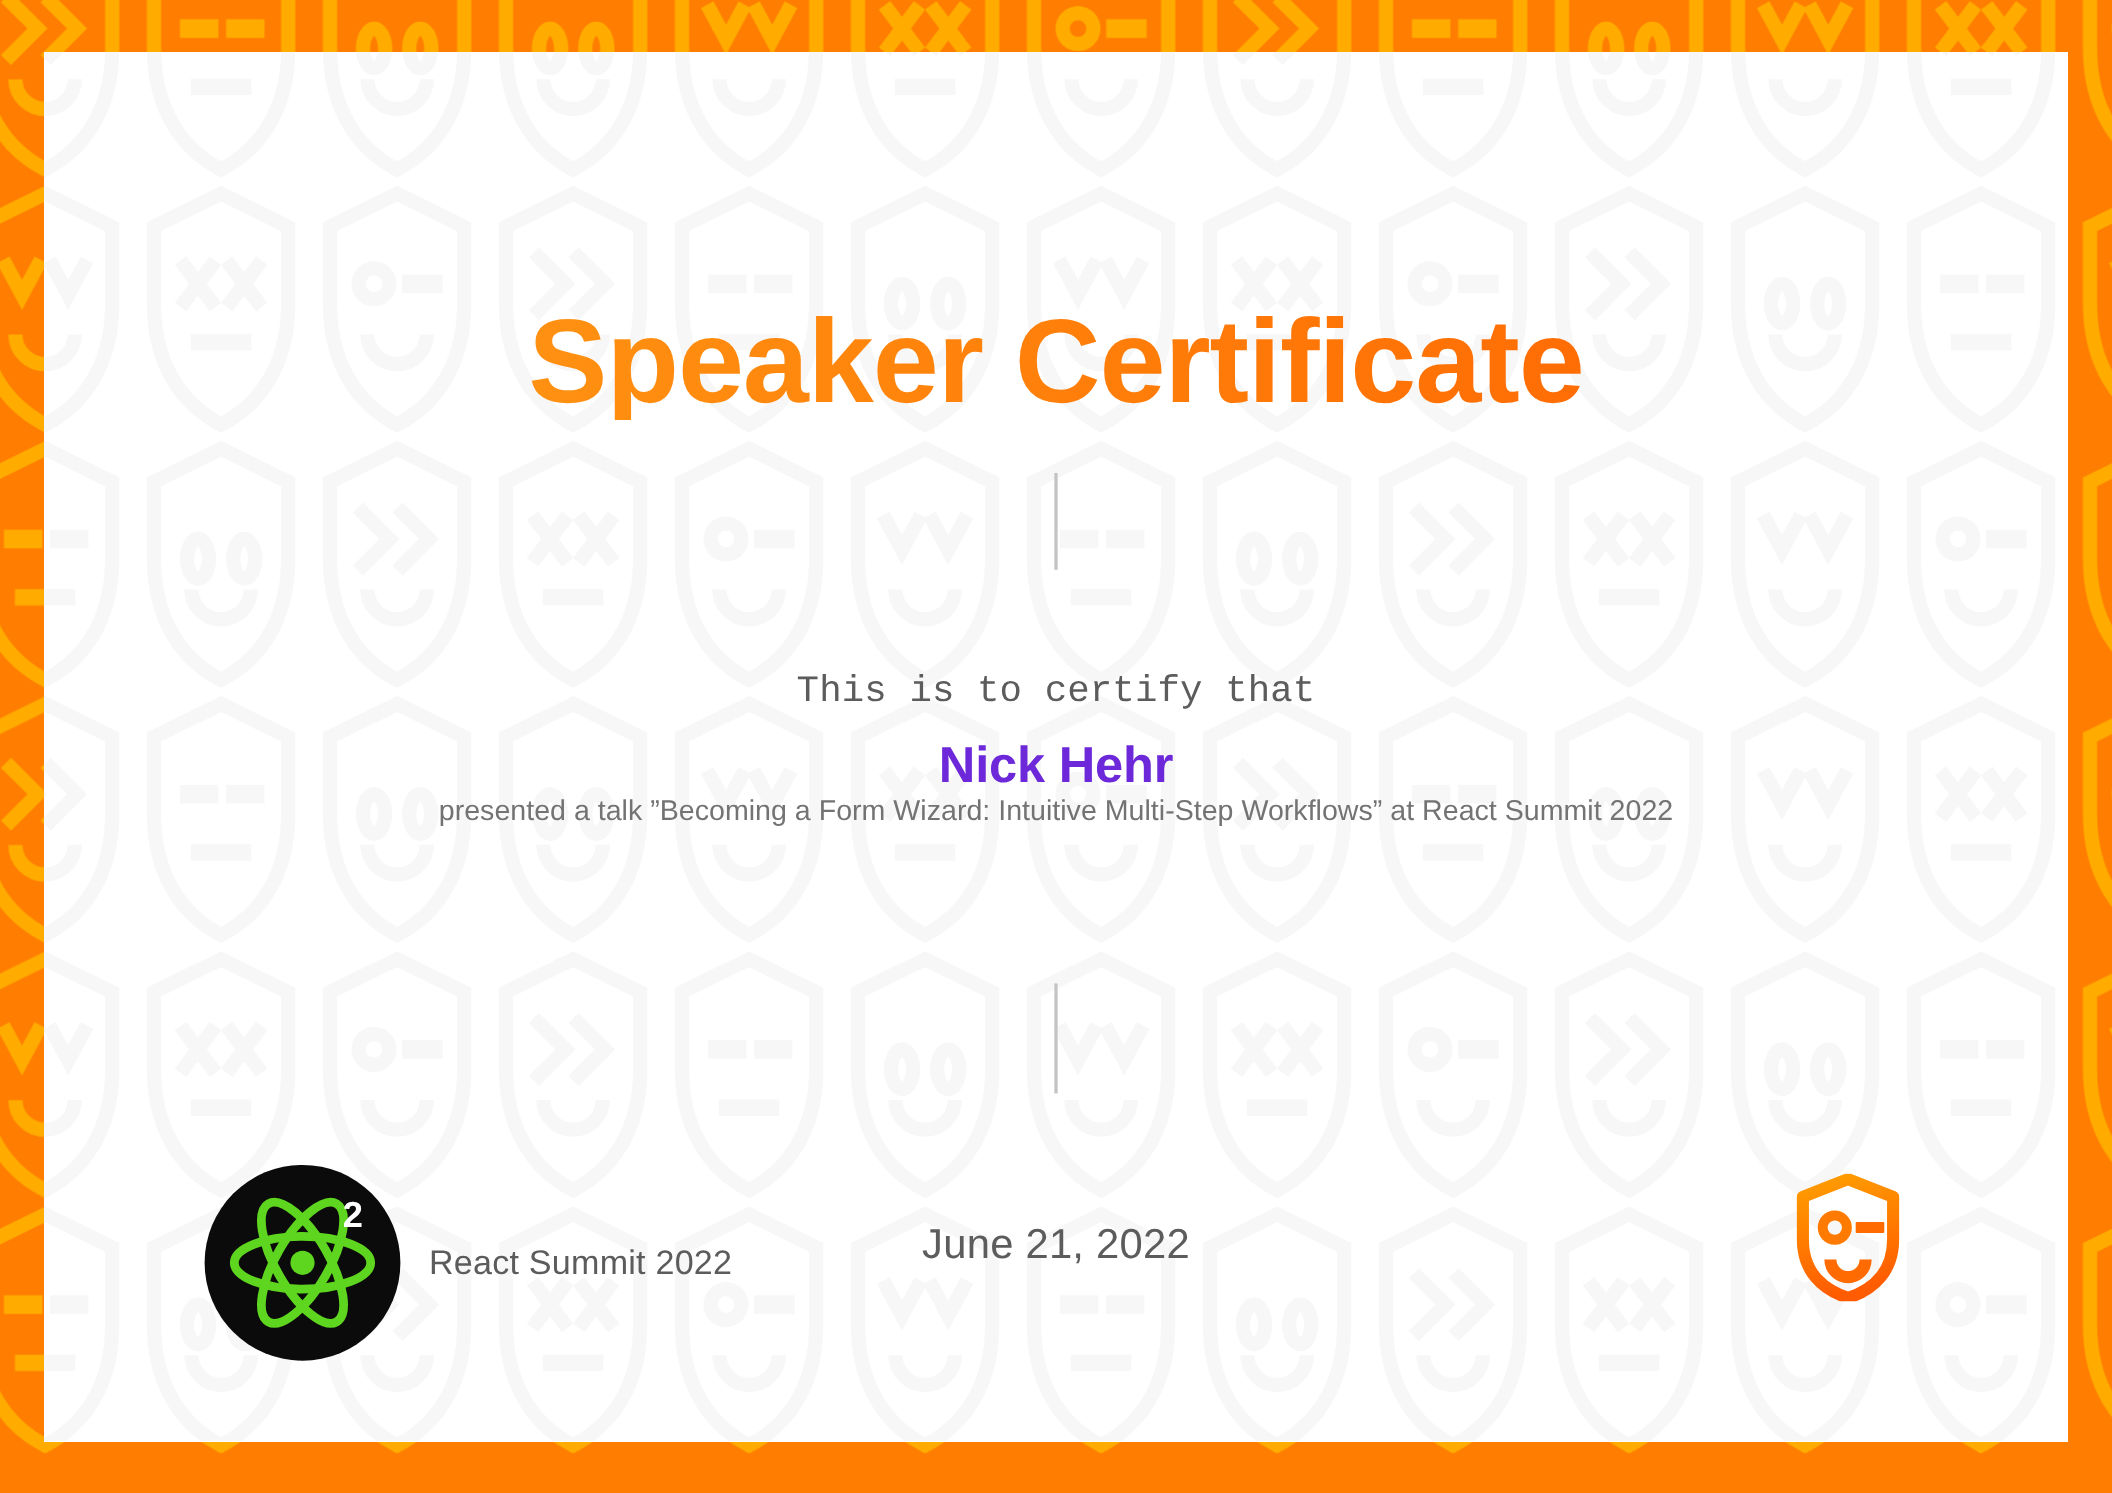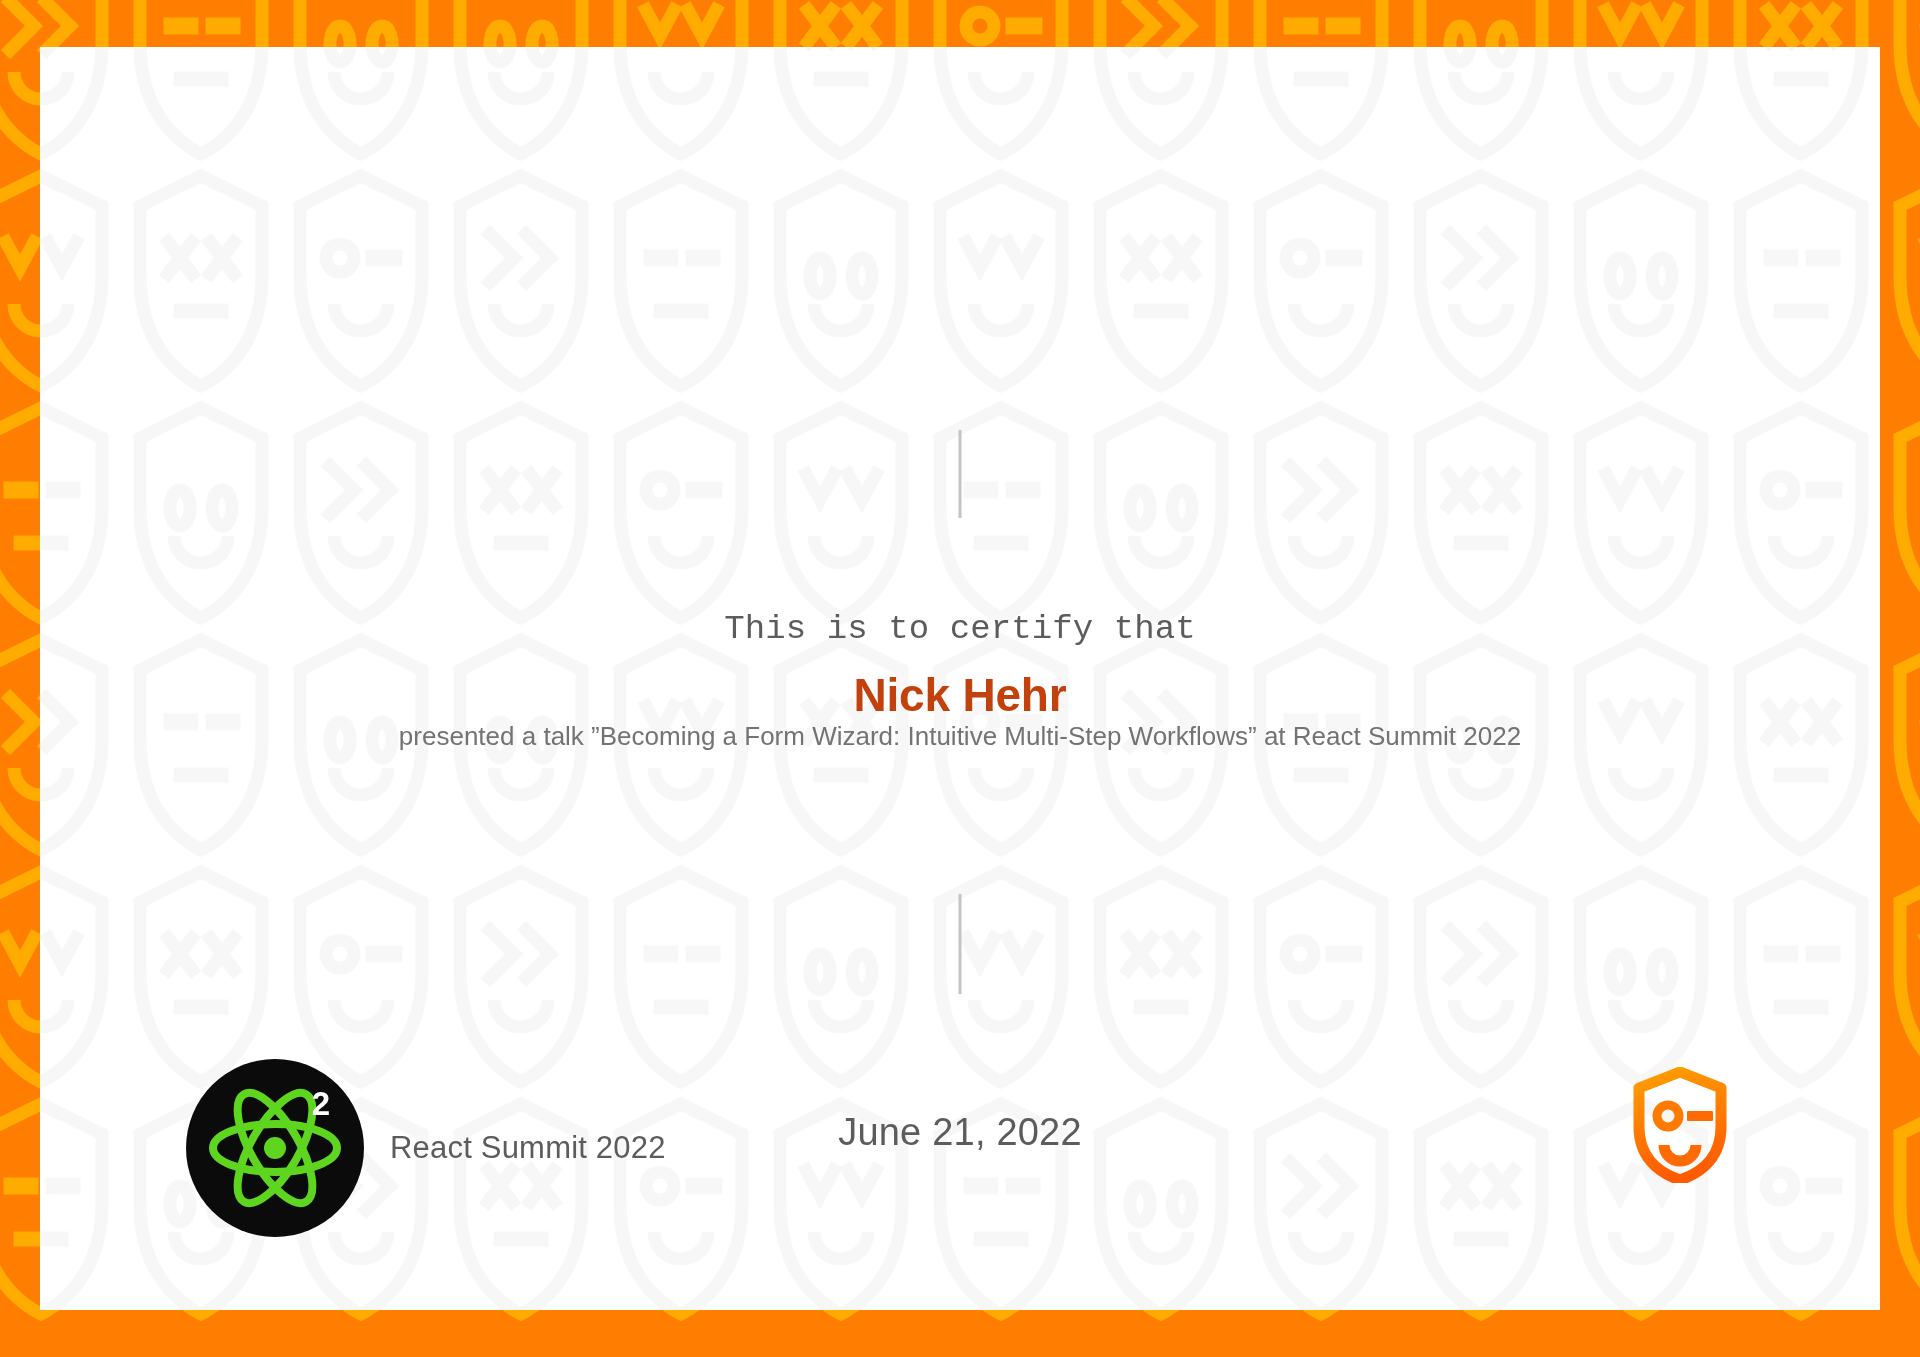--- a/index.html
+++ b/index.html
@@ -109,21 +109,21 @@
     font-family: Liberation Mono, monospace;
   }
   .recipient {
     position: absolute;
     top: 621px;
     left: 0;
     width: 100%;
     text-align: center;
     font-size: 46px;
     font-weight: 700;
-    color: #c2410c;
+    color: #6d28d9;
     letter-spacing: -0.2px;
   }
   .talk {
     position: absolute;
     top: 664px;
     left: 50%;
     transform: translateX(-50%);
     width: 1460px;
     text-align: center;
     font-size: 26px;
@@ -356,20 +356,21 @@
     <div class="card-pattern">
       <svg class="pattern-svg" viewBox="0 0 1920 1357" xmlns="http://www.w3.org/2000/svg" aria-hidden="true">
         <g fill="#F7F7F7" stroke="#F7F7F7">
           <use href="#full-pattern"></use>
         </g>
       </svg>
     </div>
 
     <div class="card-content">
 
+      <h1 class="title">Speaker Certificate</h1>
 
       <div class="divider divider-top"></div>
 
       <div class="certify-line">This is to certify that</div>
 
       <div class="recipient">Nick Hehr</div>
 
       <div class="talk">presented a talk ”Becoming a Form Wizard: Intuitive Multi-Step Workflows” at React Summit 2022</div>
 
       <div class="divider divider-bottom"></div>

